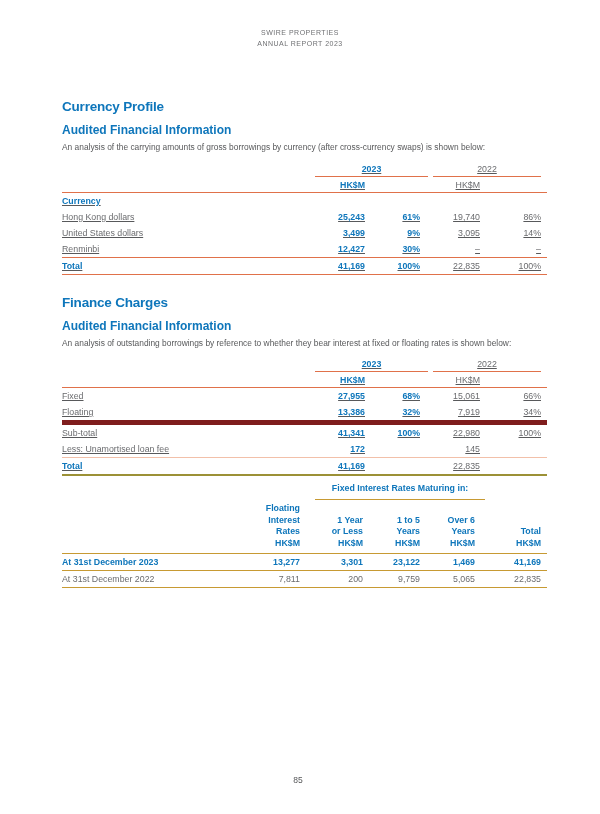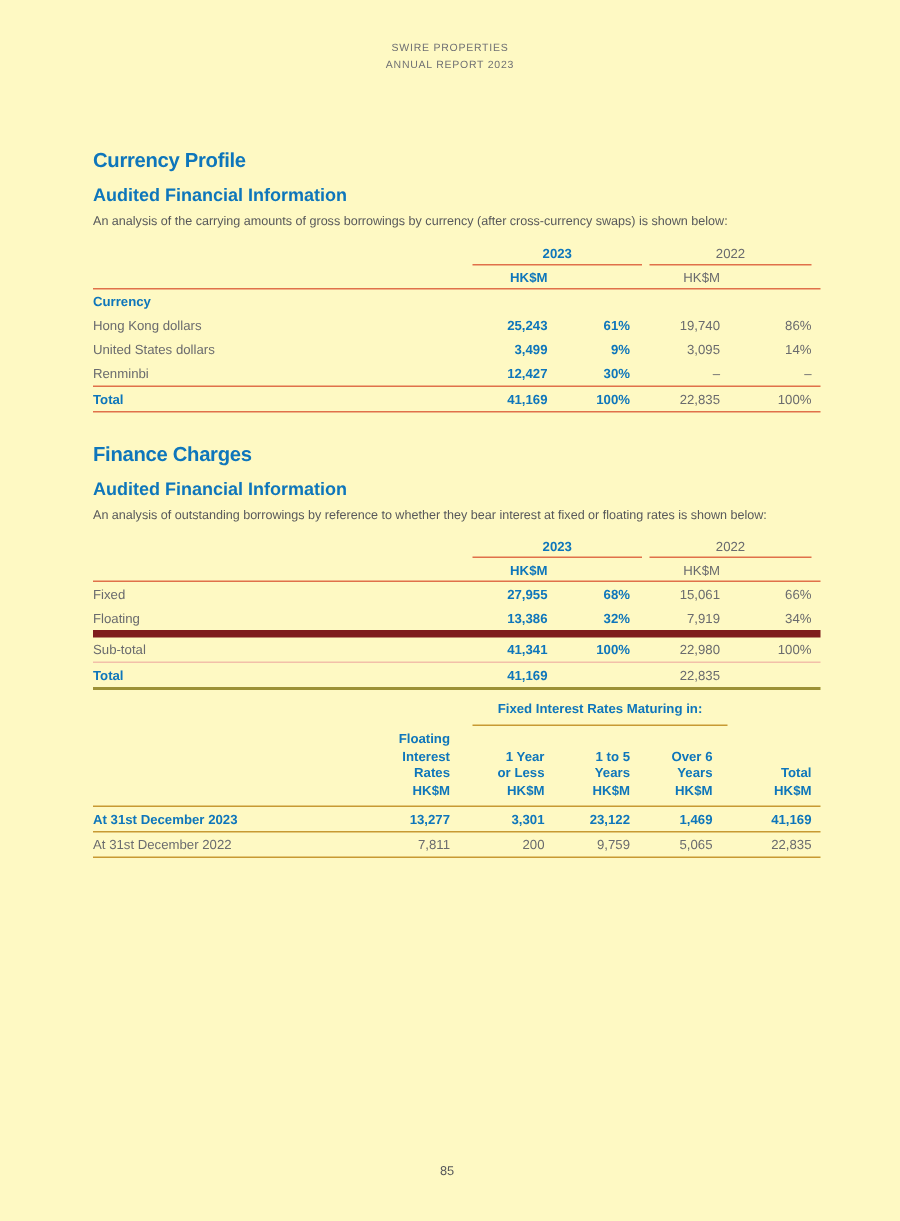--- a/index.html
+++ b/index.html
@@ -1,35 +1,35 @@
 <!DOCTYPE html>
 <html><head>
 <meta charset="utf-8">
 <style>
   html,body{margin:0;padding:0;background:#e8e8e8;}
   .page{
-    position:relative;width:600px;height:814px;margin:0 auto;background:#fef9c3;
+    position:relative;width:600px;height:814px;margin:0 auto;background:#ffffff;
     font-family:"Liberation Sans", sans-serif;color:#58595B;overflow:hidden;
   }
   
   .tophead{position:absolute;top:28px;left:0;right:0;text-align:center;
     font-size:7px;line-height:10.5px;color:#707174;letter-spacing:.5px;}
   
   .content{position:absolute;top:99px;left:62px;width:485px;}
   .sec-title{font-size:13.5px;font-weight:bold;color:#0E76BB;letter-spacing:-.2px;}
   .sec-sub{margin-top:9px;font-size:12px;font-weight:bold;color:#0E76BB;}
   .intro{margin-top:5px;font-size:8.4px;line-height:11px;color:#58595B;white-space:nowrap;}
   .blue{color:#0E76BB;font-weight:bold;}
   .gray{color:#6A6B6E;}
 
   
   .ftable{margin-top:9px;}
   .t2{margin-top:8px;}
   .frow{display:grid;grid-template-columns:253px 50px 55px 60px 61px;
-    padding-right:6px;align-items:center;font-size:8.8px;white-space:nowrap;}
+    padding-right:6px;align-items:center;font-size:8.8px;white-space:nowrap;text-decoration:underline;}
   .frow .c{text-align:right;}
   .hrow{height:15px;}
   .urow{height:15px;border-bottom:1.5px solid #E0714A;}
   .drow{height:16px;}
   .yspan23{grid-column:2/4;text-align:center;border-bottom:1.5px solid #E0714A;
     margin-right:-8px;align-self:stretch;display:flex;align-items:center;justify-content:center;}
   .yspan22{grid-column:4/6;text-align:center;border-bottom:1.5px solid #E0714A;
     margin-left:13px;align-self:stretch;display:flex;align-items:center;justify-content:center;}
   .totrow1{height:16px;border-top:1.5px solid #E0714A;border-bottom:1.5px solid #E0714A;}
   .subrow{height:16px;border-top:5px solid #7f1d1d;}
@@ -144,20 +144,27 @@
         <div class="c gray">7,919</div>
         <div class="c gray">34%</div>
       </div>
       <div class="frow subrow">
         <div class="gray">Sub-total</div>
         <div class="c blue">41,341</div>
         <div class="c blue">100%</div>
         <div class="c gray">22,980</div>
         <div class="c gray">100%</div>
       </div>
+      <div class="frow drow">
+        <div class="gray">Less: Unamortised loan fee</div>
+        <div class="c blue">172</div>
+        <div></div>
+        <div class="c gray">145</div>
+        <div></div>
+      </div>
       <div class="frow totrow2">
         <div class="blue">Total</div>
         <div class="c blue">41,169</div>
         <div></div>
         <div class="c gray">22,835</div>
         <div></div>
       </div>
     </div>
 
 

